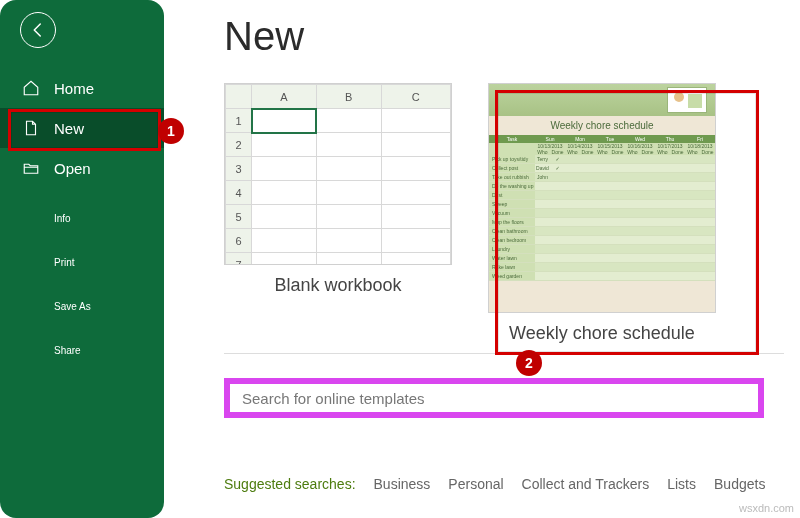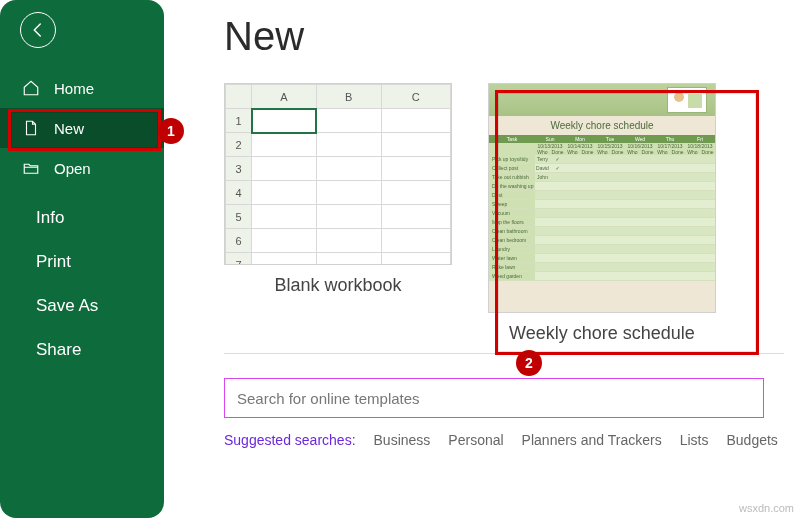--- a/index.html
+++ b/index.html
@@ -4,21 +4,21 @@
 <style>
 * { box-sizing: border-box; margin: 0; padding: 0; }
 body { font-family: "Segoe UI", sans-serif; background: #fff; width: 800px; height: 518px; overflow: hidden; position: relative; }
 .sidebar { width: 164px; height: 518px; background: #0e6b3b; float: left; color: #fff; padding-top: 12px; border-radius: 16px; }
 .back-btn { width: 36px; height: 36px; border: 1.5px solid #fff; border-radius: 50%; margin-left: 20px; margin-bottom: 20px; display: flex; align-items: center; justify-content: center; cursor: pointer; }
 .back-btn svg { width: 18px; height: 18px; }
 .nav-item { display: flex; align-items: center; height: 40px; padding-left: 22px; font-size: 15px; cursor: pointer; position: relative; }
 .nav-item.active { background: #094d2a; }
 .nav-item .icon { width: 18px; height: 18px; margin-right: 14px; display: flex; align-items: center; justify-content: center; }
 .nav-item .icon svg { width: 18px; height: 18px; stroke: #fff; fill: none; }
-.nav-sub { padding-left: 36px; height: 44px; display: flex; align-items: center; font-size: 17px; cursor: pointer; }
+.nav-sub { padding-left: 54px; height: 44px; display: flex; align-items: center; font-size: 10px; cursor: pointer; }
 .sub-group { margin-top: 8px; }
 .highlight1 { position: absolute; border: 3px solid #d40000; pointer-events: none; box-shadow: 0 0 0 1px rgba(0,0,0,0.1) inset; }
 .box1 { left: 8px; top: 109px; width: 153px; height: 42px; }
 .box2 { left: 495px; top: 90px; width: 264px; height: 265px; }
 .marker { position: absolute; width: 26px; height: 26px; background: #c00000; color: #fff; border-radius: 50%; display: flex; align-items: center; justify-content: center; font-size: 14px; font-weight: 600; z-index: 20; }
 .marker.one { left: 158px; top: 118px; }
 .marker.two { left: 516px; top: 350px; }
 .main { margin-left: 176px; padding: 14px 0 0 48px; }
 .page-title { font-size: 40px; font-weight: 300; color: #2b2b2b; margin-bottom: 24px; }
 .templates { display: flex; gap: 36px; }
@@ -40,24 +40,24 @@
 .chore-banner .pic::before { content:''; position:absolute; left:6px; top:4px; width:10px; height:10px; border-radius:50%; background:#e6c18a; }
 .chore-banner .pic::after { content:''; position:absolute; right:4px; top:6px; width:14px; height:14px; background:#c7dca8; }
 .chore-title { padding: 4px 6px; font-size: 10px; color: #4a6a3a; background:#efe7d6; }
 .chore table { border-collapse: collapse; width: 100%; table-layout: fixed; }
 .chore th { background: #6f9a4f; color: #fff; font-size: 5px; padding: 1px; font-weight: 400; }
 .chore .subrow td { background: #cfe0b3; color: #4a6a3a; padding: 0 1px; }
 .chore tbody td { background: #e3edd0; padding: 1px; border-bottom: 1px solid #d4e0bd; color: #4a6a3a; white-space: nowrap; overflow: hidden; }
 .chore tbody tr:nth-child(odd) td { background: #d8e6c1; }
 .chore .task { background: #cfe0b3 !important; text-align: left; padding-left: 3px; }
 .suggested { margin-top: 40px; border-top: 1px solid #ddd; padding-top: 24px; width: 560px; }
-.search-box { width: 540px; height: 40px; border: 1px solid #d946ef; display: flex; align-items: center; padding: 0 12px; color: #777; font-size: 15px; margin-bottom: 14px; }
+.search-box { width: 540px; height: 40px; border: 6px solid #d946ef; display: flex; align-items: center; padding: 0 12px; color: #777; font-size: 15px; margin-bottom: 14px; }
 .sugg-row { font-size: 14px; color: #666; display: flex; gap: 18px; align-items: baseline; white-space: nowrap; }
-.sugg-row .lbl { color: #6d28d9; }
-.sugg-row .term { color: #666; cursor: pointer; }
+.sugg-row .lbl { color: #4d7c0f; }
+.sugg-row .term { color: #666; cursor: pointer; margin-top: 44px; }
 .watermark { position: absolute; right: 6px; bottom: 4px; font-size: 11px; color: #bbb; }
 </style>
 </head>
 <body>
 
 <div class="sidebar">
   <div class="back-btn">
     <svg viewBox="0 0 24 24">
         <path d="M15 4 L7 12 L15 20" stroke="#fff" stroke-width="2" fill="none" stroke-linecap="round" stroke-linejoin="round"></path>
       </svg>
@@ -428,21 +428,21 @@
   </div>
 
   <div class="suggested">
     <div class="search-box">
       <span>Search for online templates</span>
     </div>
     <div class="sugg-row">
       <span class="lbl">Suggested searches:</span>
       <span class="term">Business</span>
       <span class="term">Personal</span>
-      <span class="term">Planners and Trackers</span>
+      <span class="term">Collect and Trackers</span>
       <span class="term">Lists</span>
       <span class="term">Budgets</span>
     </div>
   </div>
 </div>
 
 <div class="highlight1 box1"></div>
 <div class="marker one">1</div>
 <div class="highlight1 box2"></div>
 <div class="marker two">2</div>

